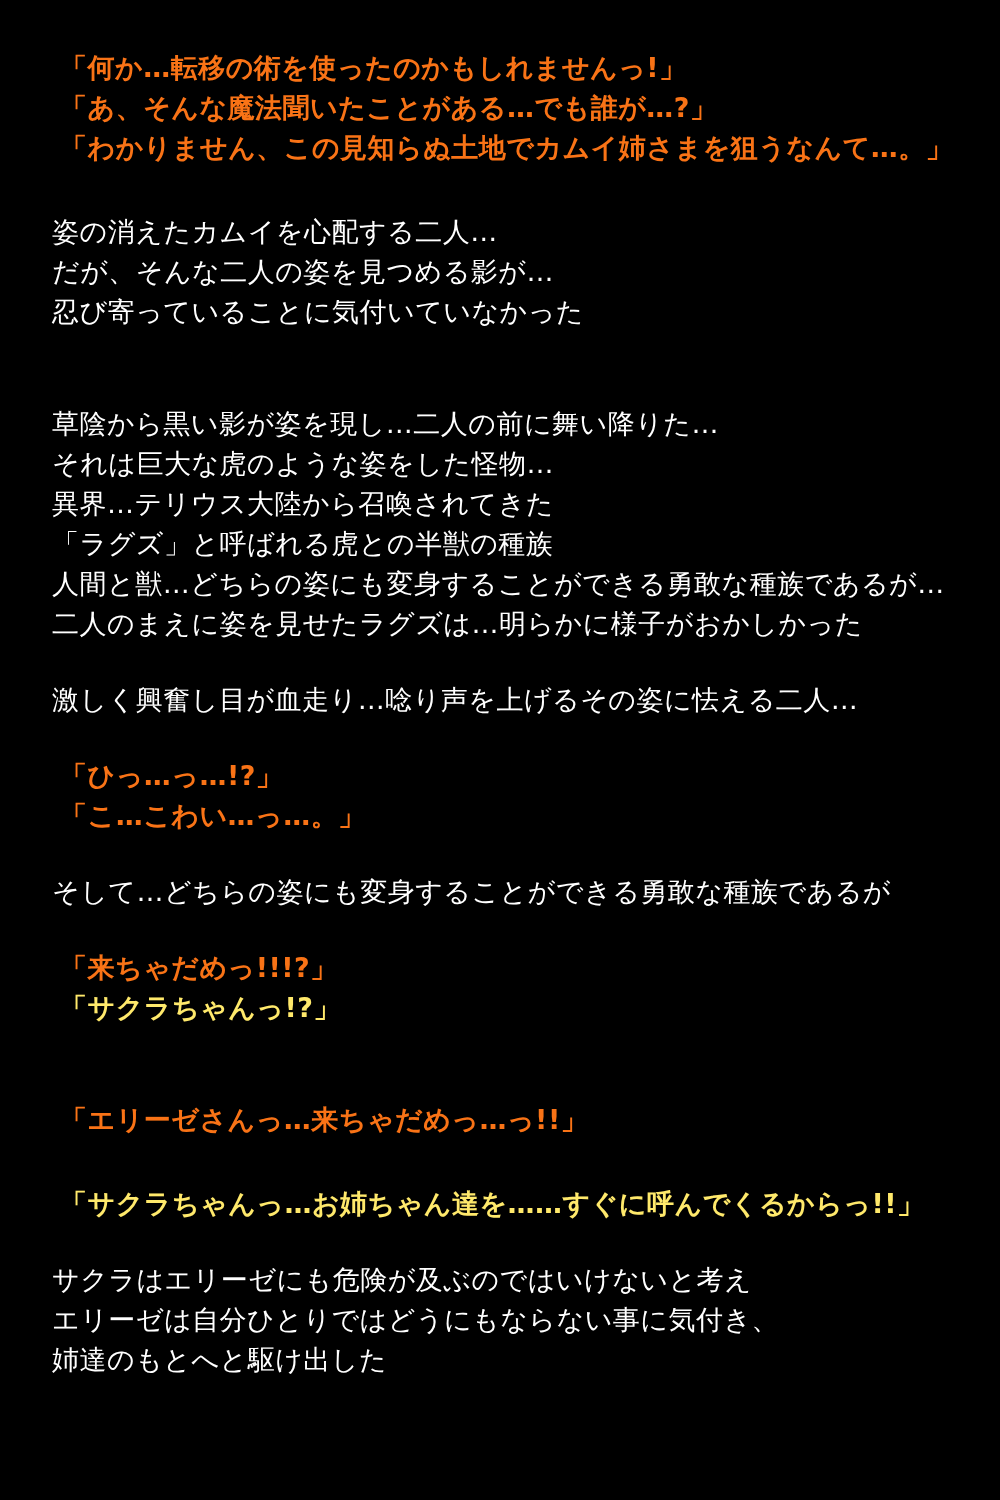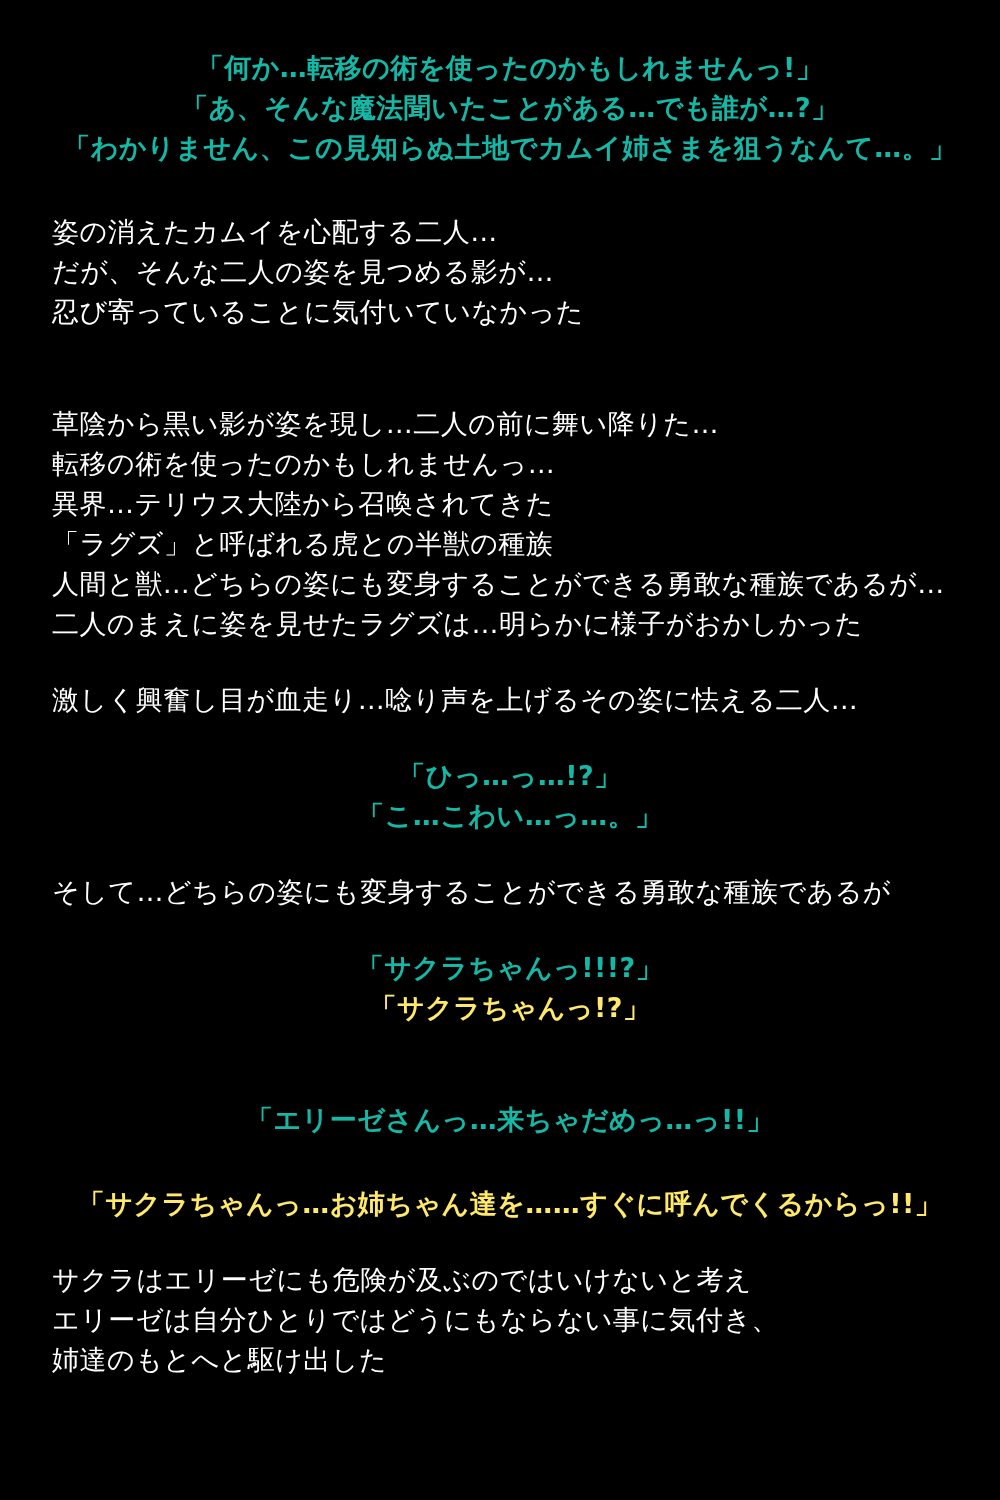--- a/index.html
+++ b/index.html
@@ -29,28 +29,26 @@
     font-size: 27px;
     line-height: 40px;
     white-space: pre;
     letter-spacing: 0.5px;
   }
   .narration {
     color: #ffffff;
     font-weight: normal;
   }
   .dialog-pink {
-    color: #14b8a6;
+    color: #f97316;
     font-weight: bold;
-    text-align: center;
   }
   .dialog-yellow {
     color: #ffe96b;
     font-weight: bold;
-    text-align: center;
   }
   .spacer-md { height: 36px; }
   .spacer-lg { height: 44px; }
   .indent { padding-left: 8px; }
 </style>
 </head>
 <body>
 
 <div id="page">
 
@@ -68,21 +66,21 @@
     <div class="line narration">忍び寄っていることに気付いていなかった</div>
   </div>
 
   <div class="spacer-md"></div>
 
 
   <div class="spacer-md"></div>
 
   <div class="block">
     <div class="line narration">草陰から黒い影が姿を現し…二人の前に舞い降りた…</div>
-    <div class="line narration">転移の術を使ったのかもしれませんっ…</div>
+    <div class="line narration">それは巨大な虎のような姿をした怪物…</div>
     <div class="line narration">異界…テリウス大陸から召喚されてきた</div>
     <div class="line narration">「ラグズ」と呼ばれる虎との半獣の種族</div>
     <div class="line narration">人間と獣…どちらの姿にも変身することができる勇敢な種族であるが…</div>
     <div class="line narration">二人のまえに姿を見せたラグズは…明らかに様子がおかしかった</div>
   </div>
 
   <div class="spacer-md"></div>
 
   <div class="block">
     <div class="line narration">激しく興奮し目が血走り…唸り声を上げるその姿に怯える二人…</div>
@@ -97,21 +95,21 @@
 
   <div class="spacer-md"></div>
 
   <div class="block">
     <div class="line narration">そして…どちらの姿にも変身することができる勇敢な種族であるが</div>
   </div>
 
   <div class="spacer-md"></div>
 
   <div class="block">
-    <div class="line dialog-pink indent">「サクラちゃんっ!!!?」</div>
+    <div class="line dialog-pink indent">「来ちゃだめっ!!!?」</div>
     <div class="line dialog-yellow indent">「サクラちゃんっ!?」</div>
   </div>
 
   <div class="spacer-md"></div>
 
 
   <div class="spacer-md"></div>
 
   <div class="block">
     <div class="line dialog-pink indent">「エリーゼさんっ…来ちゃだめっ…っ!!」</div>

